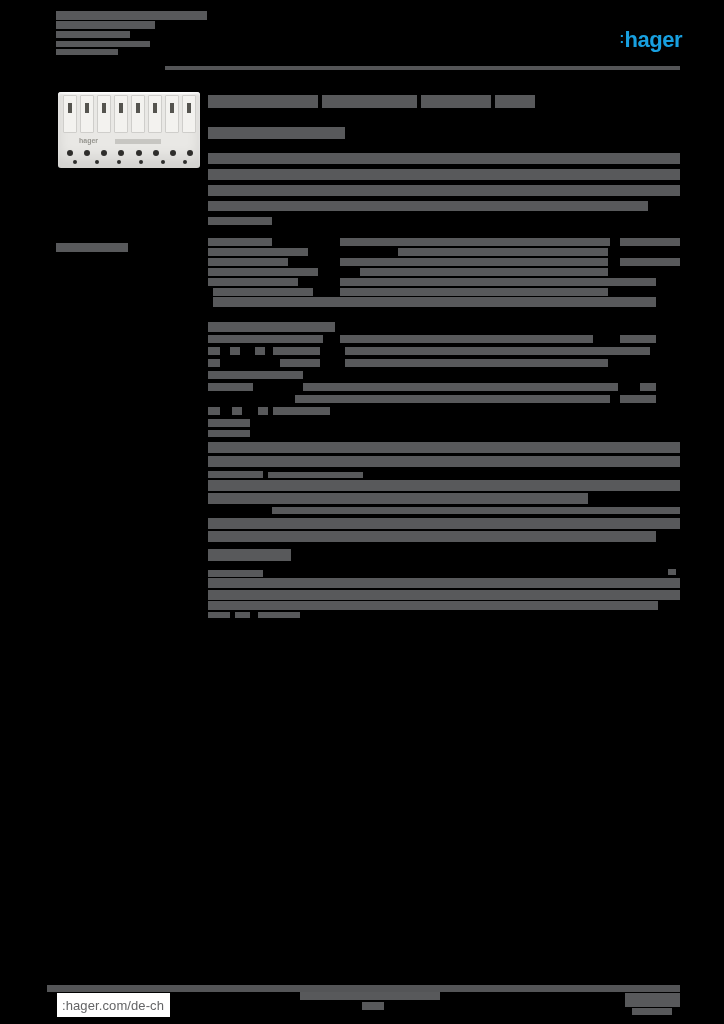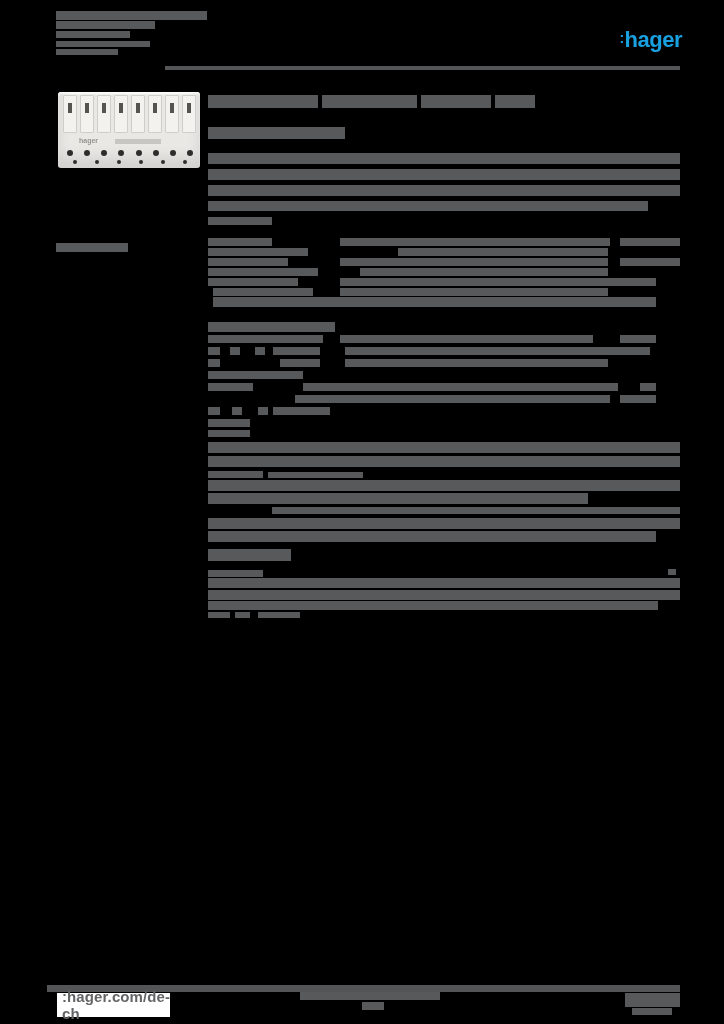--- a/index.html
+++ b/index.html
@@ -31,21 +31,21 @@
   .knob-row{position:absolute;left:9px;right:11px;display:flex;justify-content:space-between;align-items:center;}
   .knob-row.r1{top:60px;}
   .knob-row.r2{top:70px;left:15px;right:17px;}
   .knob{width:6px;height:6px;border-radius:50%;background:#2e2d2b;}
   .knob.small{width:4px;height:4px;}
   
   .footer-box{
     position:absolute;left:57px;top:993px;width:113px;height:24px;background:#fff;
     display:flex;align-items:center;padding-left:5px;box-sizing:border-box;
   }
-  .footer-box span{font-size:15px;font-weight:bold;color:#636466;letter-spacing:0.1px;}
+  .footer-box span{font-size:13px;font-weight:normal;color:#636466;letter-spacing:0.1px;}
 </style>
 </head>
 <body>
 
 <div class="page">
 
   <div class="logo"><span class="colon">:</span><span>hager</span></div>
 
   <div class="device">
     <div class="device-body"></div>

